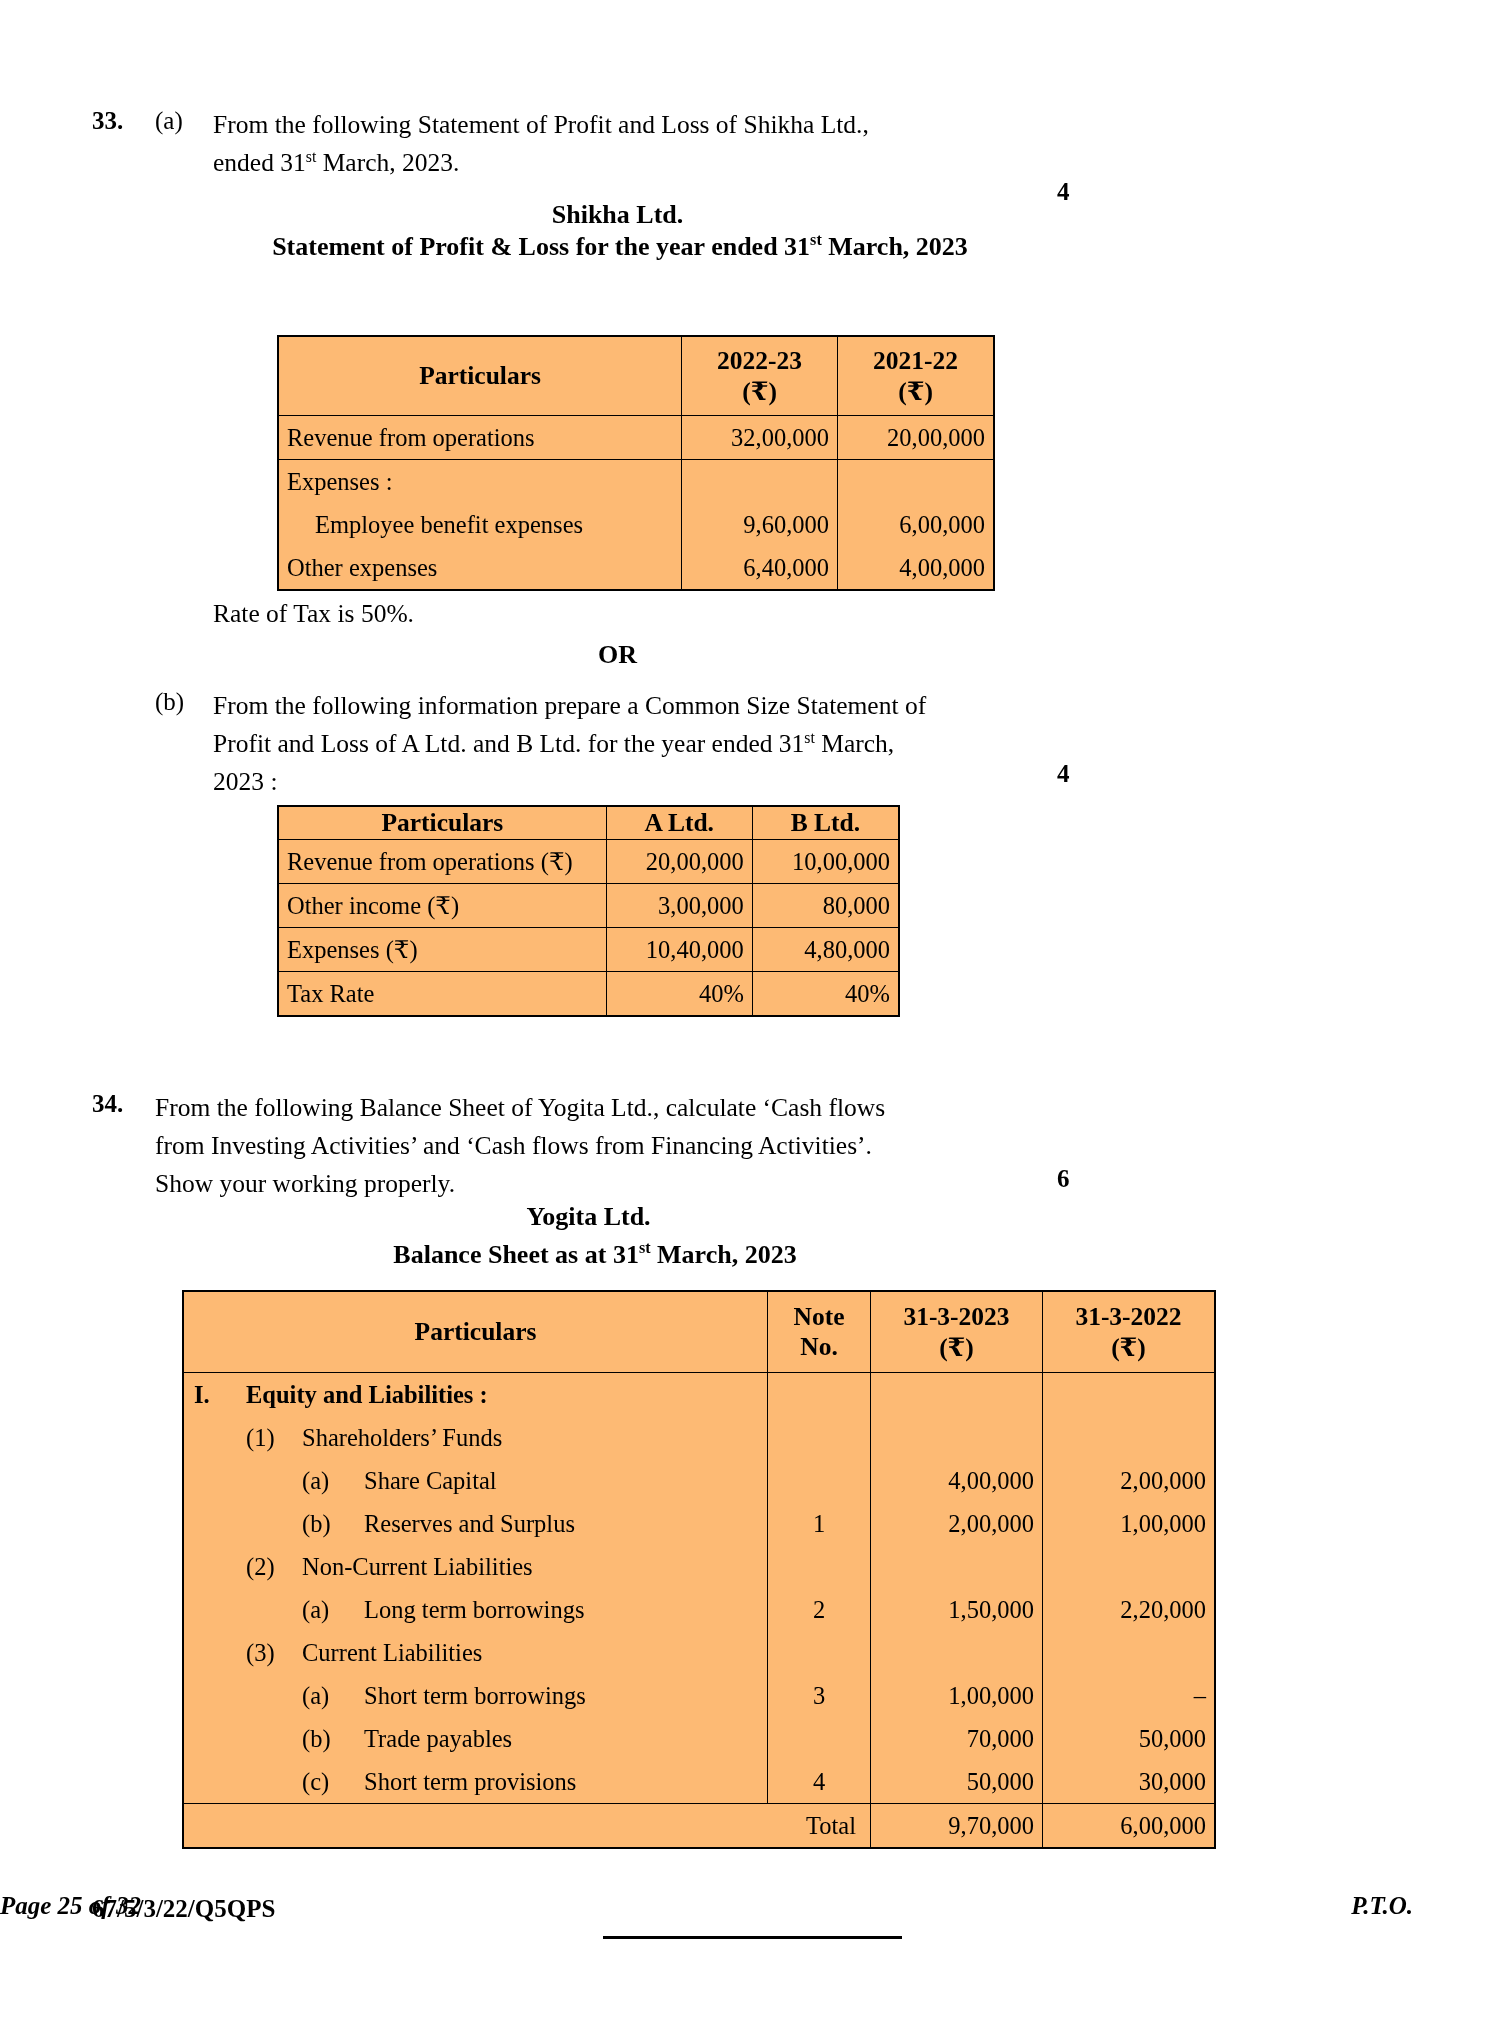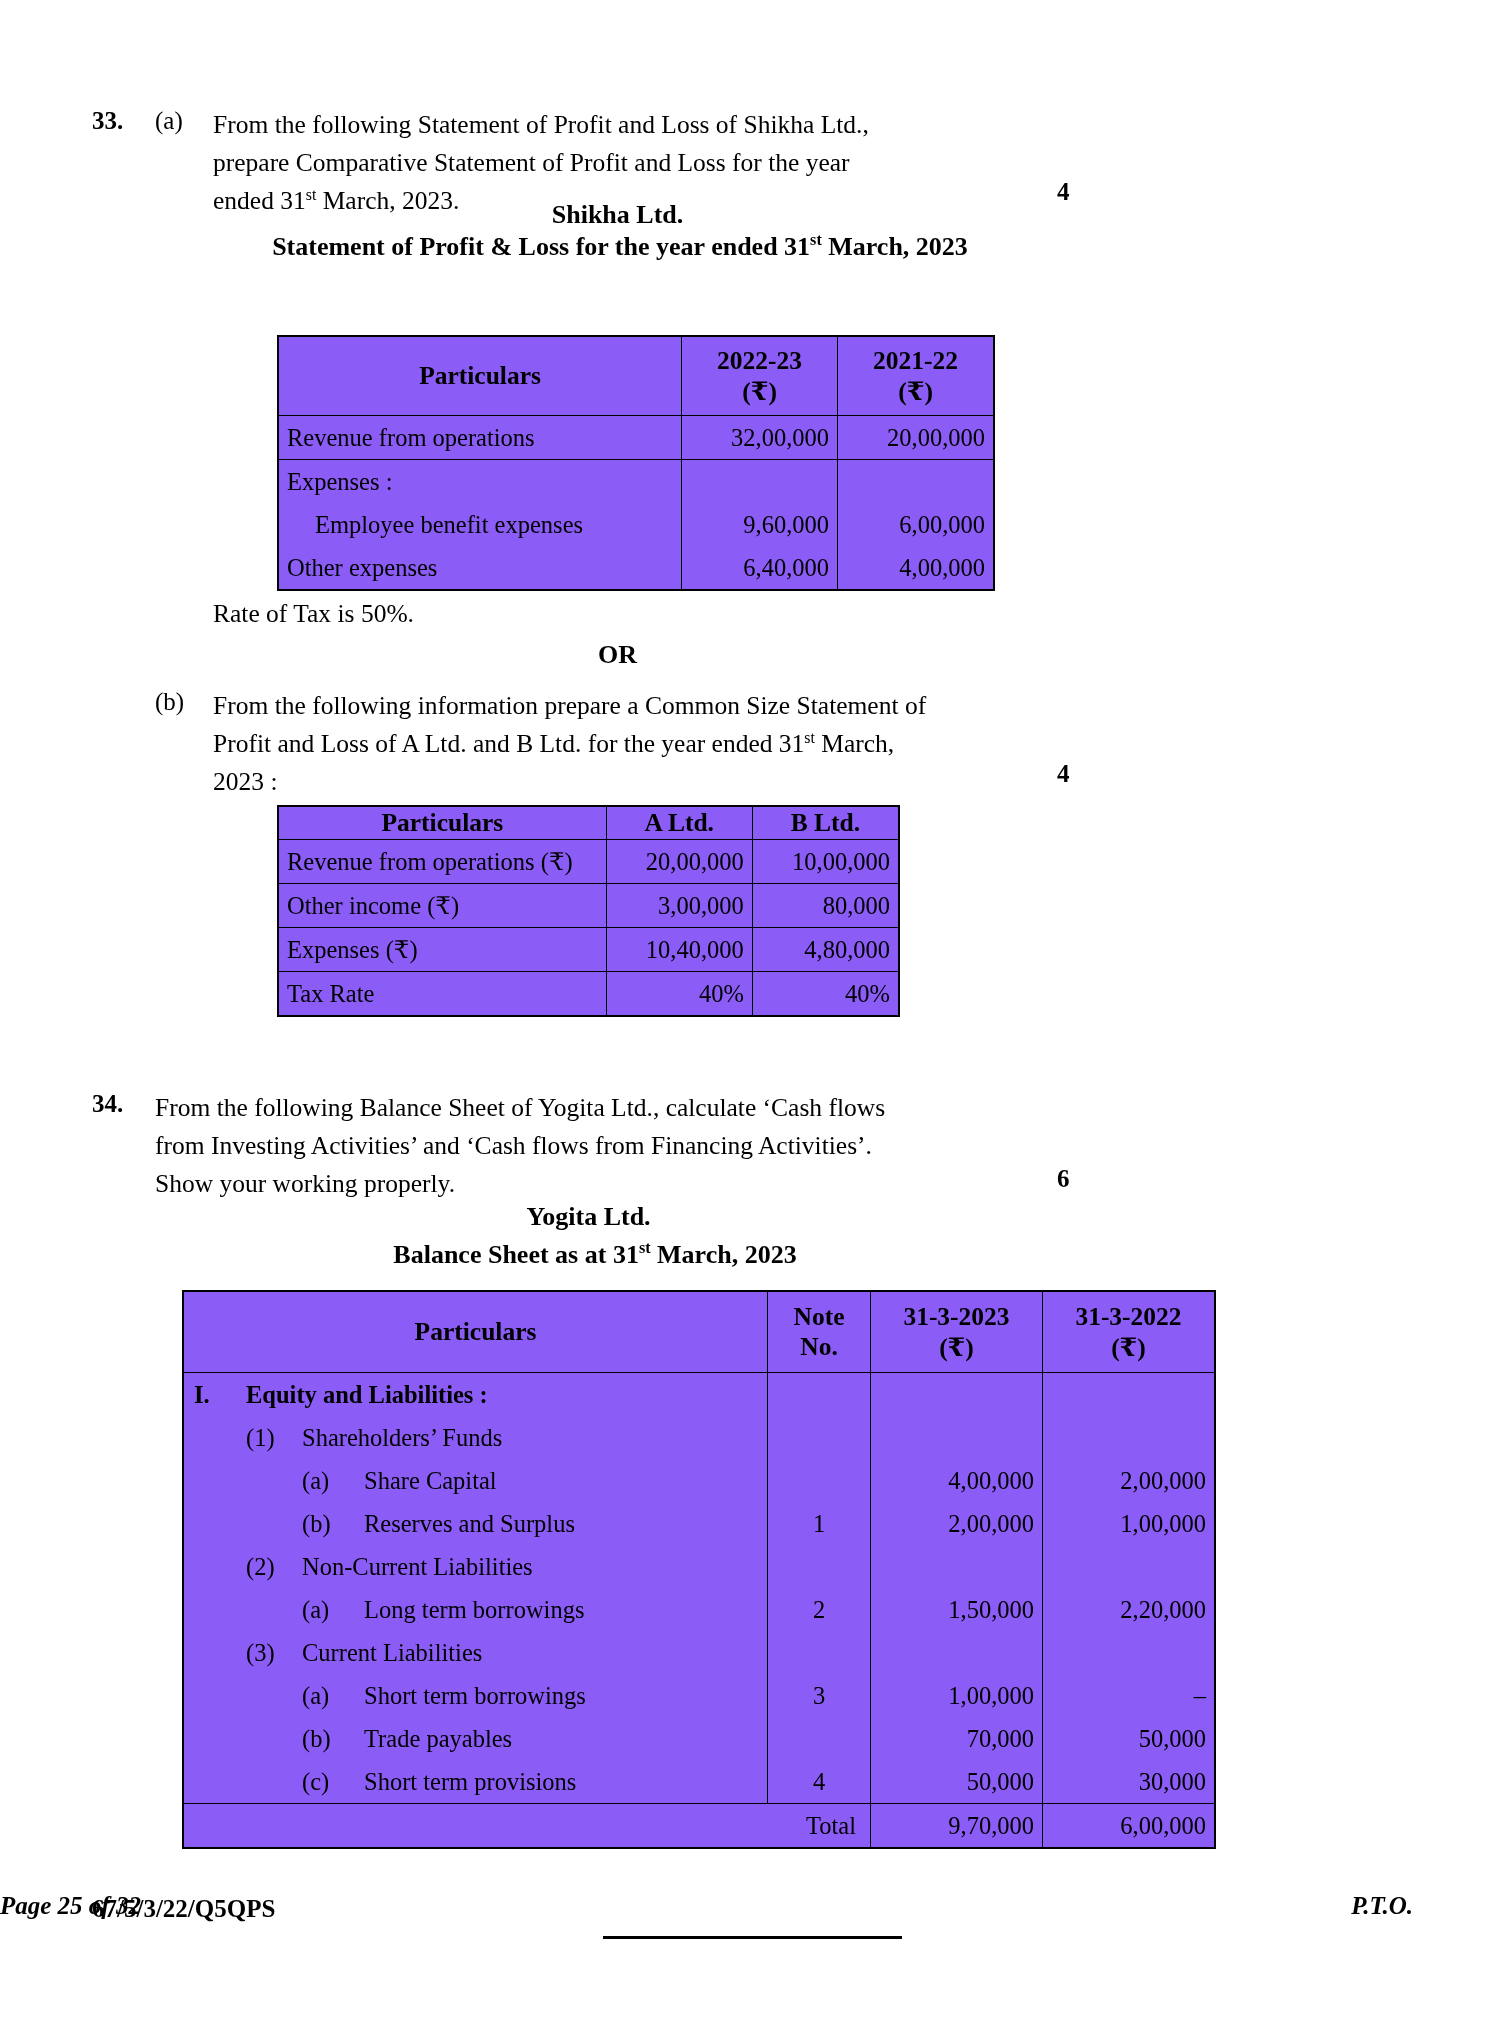--- a/index.html
+++ b/index.html
@@ -60,21 +60,21 @@
     font-size: 0.62em;
     vertical-align: super;
     line-height: 0;
   }
 
   
   table.sheet {
     position: absolute;
     border-collapse: collapse;
     font-size: 24.5px;
-    background: #8b5cf6;
+    background: #fdba74;
   }
   table.sheet td, table.sheet th {
     border: 1.6px solid #000;
     padding: 1px 8px;
     font-weight: normal;
     vertical-align: middle;
     white-space: nowrap;
   }
   table.sheet th {
     font-weight: bold;
@@ -154,23 +154,20 @@
 
 <div class="page">
 
   <div class="qnum" style="left:92px; top:107px;">33.</div>
   <div class="qalpha" style="left:155px; top:107px;">(a)</div>
 
   <div class="qbody" style="left:213px; top:106px; width:809px;">
     <div style="display:flex; justify-content:space-between;">
         <span>From the following Statement of Profit and Loss of Shikha Ltd.,</span>
       </div>
-    <div style="display:flex; justify-content:space-between;">
-        <span>prepare Comparative Statement of Profit and Loss for the year</span>
-      </div>
     <div><span>ended 31</span><sup class="st">st</sup><span> March, 2023.</span></div>
   </div>
 
   <div class="marks" style="left:1057px; top:178px;">4</div>
 
   <div class="center-title" style="left:213px; top:200px; width:809px;">Shikha Ltd.</div>
   <div class="center-title" style="left:120px; top:232px; width:1000px;">
     <span>Statement of Profit &amp; Loss for the year ended 31</span><sup class="st">st</sup><span> March, 2023</span>
   </div>
 

